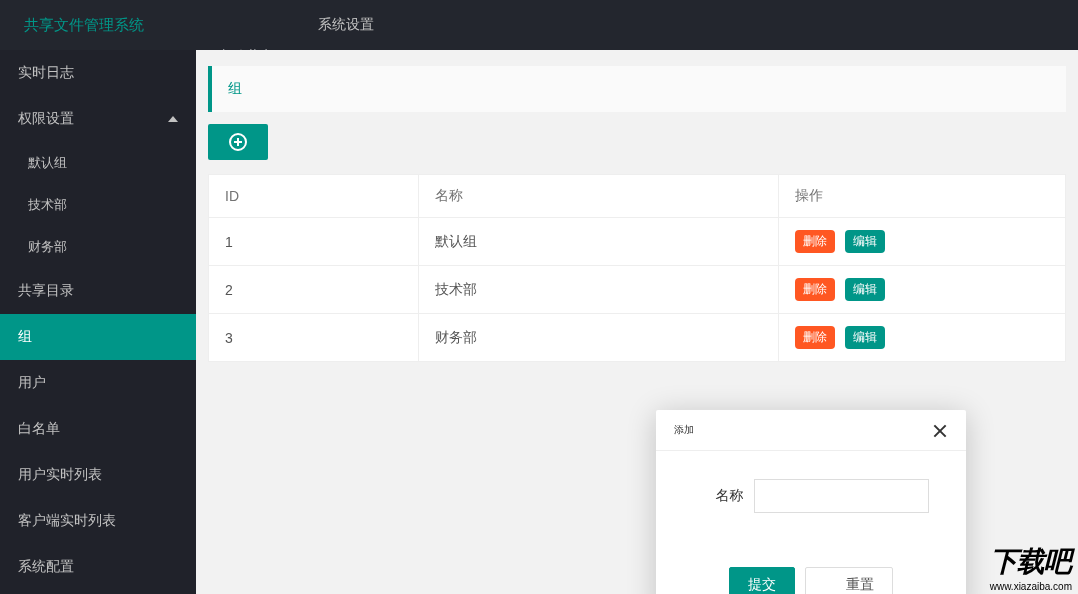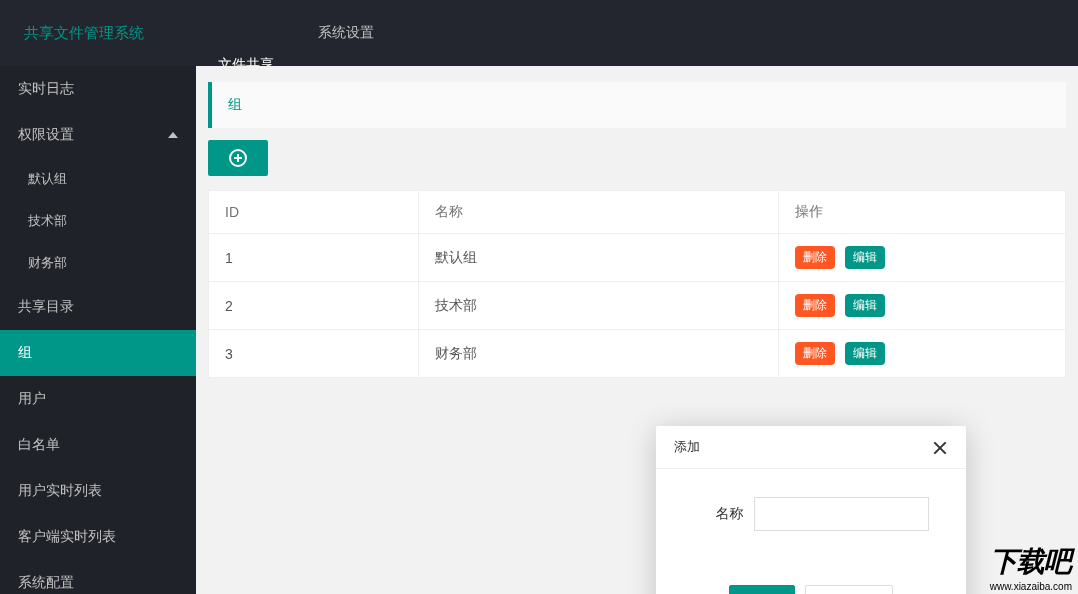--- a/index.html
+++ b/index.html
@@ -1,18 +1,18 @@
 <!DOCTYPE html>
 <html><head>
   <meta charset="utf-8">
   <style>
     * { margin: 0; padding: 0; box-sizing: border-box; }
     body { font-family: "Microsoft YaHei", Arial, sans-serif; font-size: 14px; background: #fff; width: 1078px; height: 594px; overflow: hidden; position: relative; }
     
-    .header { height: 66px; background: #23262e; display: flex; align-items: center; }
+    .header { height: 50px; background: #23262e; display: flex; align-items: center; }
     .logo { color: #009688; font-size: 15px; padding: 0 24px; width: 196px; }
     .nav-tabs { display: flex; height: 100%; }
     .nav-tab { color: #c2c2c2; padding: 0 22px; height: 100%; display: flex; align-items: center; cursor: pointer; position: relative; }
     .nav-tab.active { color: #ffffff; margin-top: 32px; }
     .nav-tab.active::after { content: ""; position: absolute; bottom: 0; left: 0; right: 0; height: 4px; background: #009688; }
     
     .container { display: flex; height: calc(594px - 50px); }
     .sidebar { width: 196px; background: #20222a; color: #c2c2c2; overflow-y: auto; }
     .side-item { padding: 14px 18px; cursor: pointer; display: flex; align-items: center; justify-content: space-between; }
     .side-item.active { background: #009688; color: #fff; }
@@ -29,21 +29,21 @@
     
     .table { margin: 0 12px; background: #fff; border-collapse: collapse; width: calc(100% - 24px); }
     .table th, .table td { text-align: left; padding: 12px 16px; border: 1px solid #eee; font-weight: normal; color: #555; }
     .table th { background: #fff; color: #737373; }
     .btn-sm { padding: 3px 8px; border: none; border-radius: 4px; color: #fff; cursor: pointer; font-size: 12px; margin-right: 6px; }
     .btn-del { background: #ff5722; }
     .btn-edit { background: #009688; }
     
     .dialog { position: absolute; top: 360px; left: 460px; width: 310px; background: #fff; box-shadow: 0 4px 30px rgba(0,0,0,0.2); border-radius: 2px; }
     .dialog-header { display: flex; justify-content: space-between; align-items: center; padding: 12px 18px; border-bottom: 1px solid #eee; }
-    .dialog-title { font-size: 13px; color: #333; }
+    .dialog-title { font-size: 10px; color: #333; }
     .close-icon { width: 16px; height: 16px; cursor: pointer; position: relative; }
     .close-icon::before, .close-icon::after { content: ""; position: absolute; top: 50%; left: 0; width: 100%; height: 2px; background: #333; }
     .close-icon::before { transform: rotate(45deg); }
     .close-icon::after { transform: rotate(-45deg); }
     .dialog-body { padding: 28px 20px 14px 20px; }
     .form-row { display: flex; align-items: center; justify-content: center; margin-bottom: 22px; }
     .form-label { width: 50px; text-align: right; margin-right: 10px; color: #333; }
     .form-input { width: 175px; height: 34px; border: 1px solid #ddd; padding: 0 8px; font-size: 14px; }
     .form-actions { display: flex; justify-content: center; gap: 10px; }
     .btn { padding: 8px 18px; border-radius: 2px; cursor: pointer; font-size: 14px; margin-top: 32px; }

